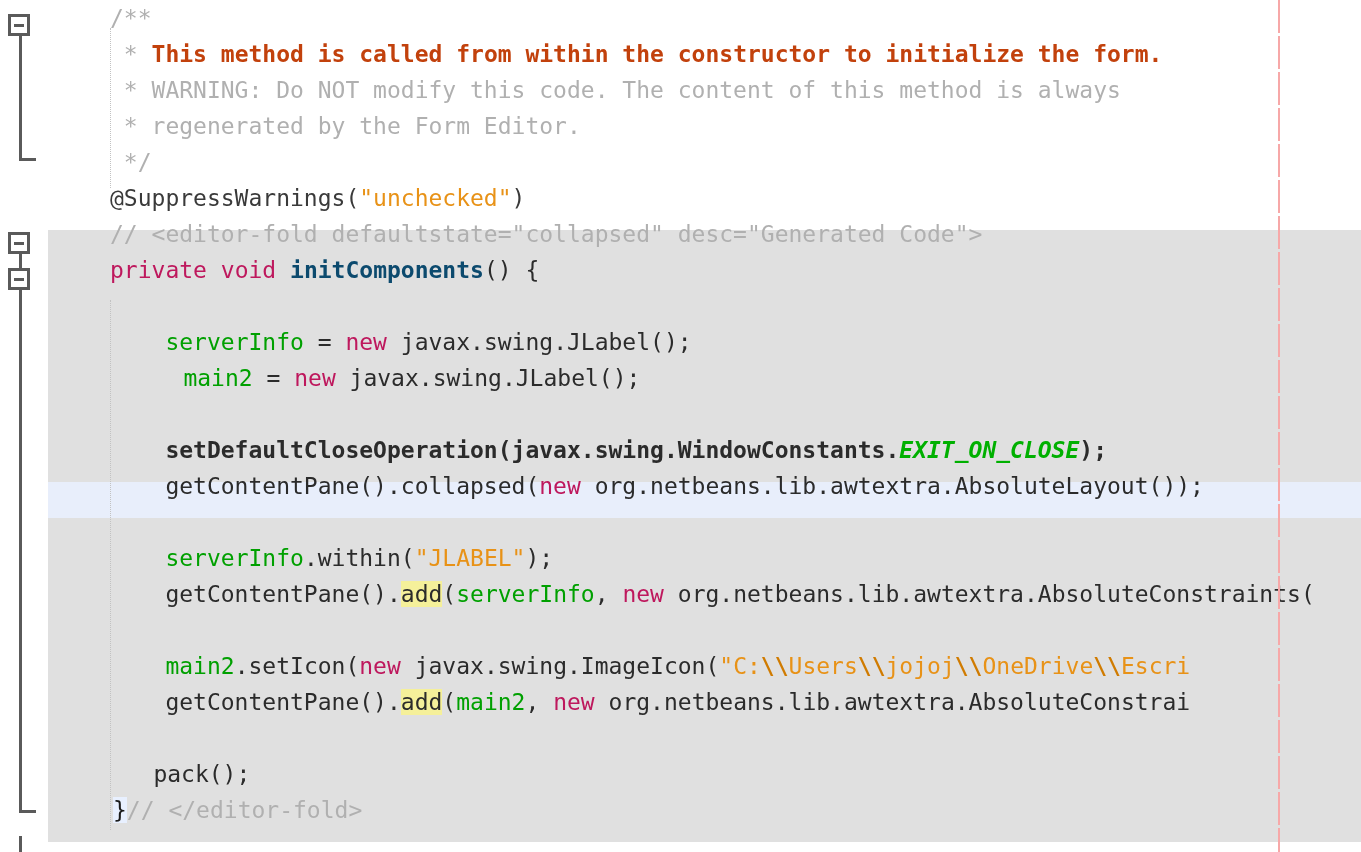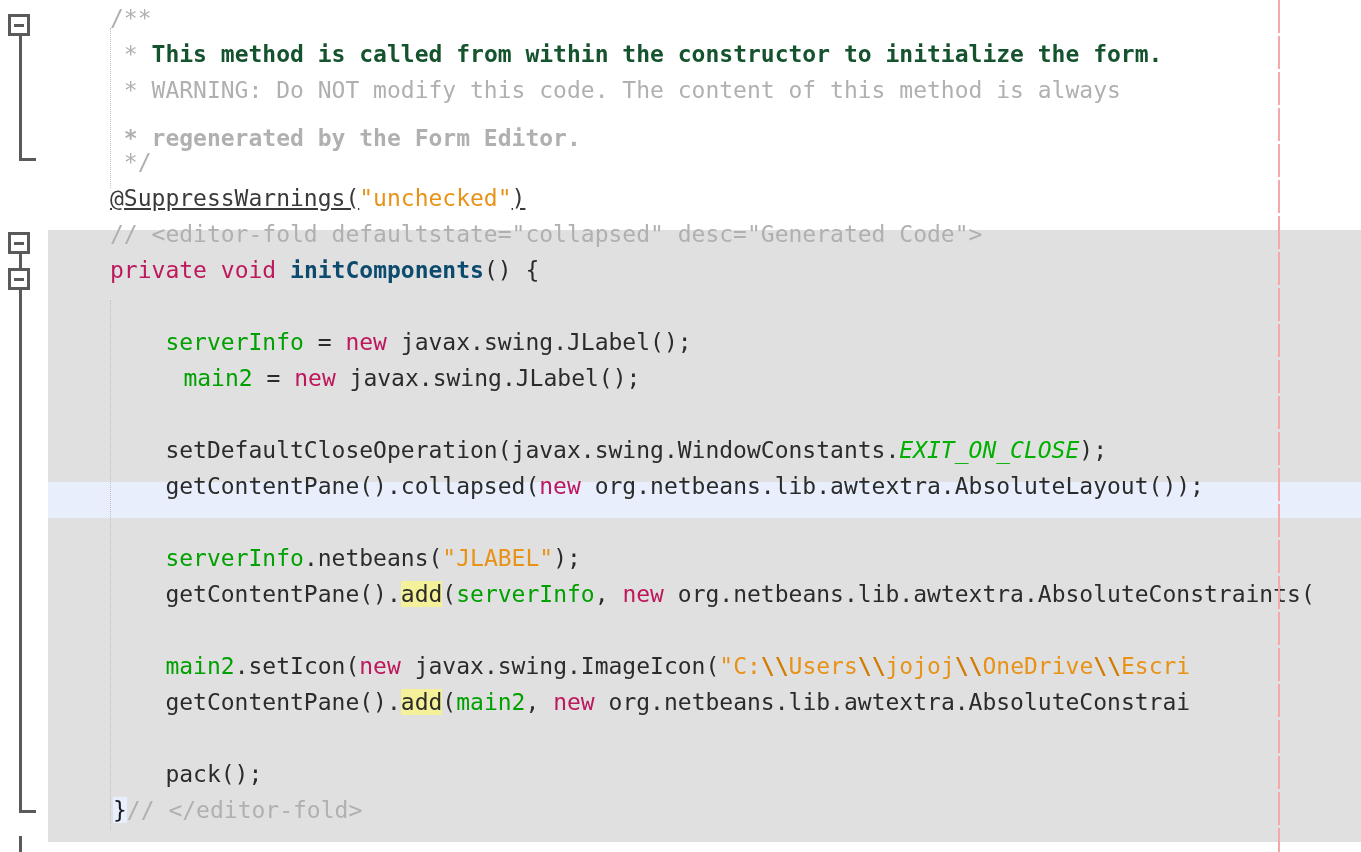--- a/index.html
+++ b/index.html
@@ -123,29 +123,29 @@
     line-height: 36px;
     white-space: pre;
     font-size: 23px;
     letter-spacing: 0px;
     color: #2b2b2b;
     z-index: 3;
   }
 
   
   .t-cmt      { color: #b0b0b0; }
-  .t-cmt-b    { color: #14532d; font-weight: bold; }
+  .t-cmt-b    { color: #c2410c; font-weight: bold; }
   .t-kw       { color: #be185d; }
   .t-ident    { color: #2b2b2b; }
   .t-method   { color: #0c4a6e; font-weight: bold; }
   .t-field    { color: #00a000; }
   .t-str      { color: #e89217; }
   .t-esc      { color: #d07b00; font-weight: bold; }
   .t-static   { color: #00b000; font-style: italic; }
-  .t-anno     { color: #3a3a3a; text-decoration: underline; }
+  .t-anno     { color: #3a3a3a; }
   .t-brace-m  { color: #1a1a1a; background: #e8f0ff; }
   .hl-occ     { background: #f5f09a; }
 </style>
 </head>
 <body>
 
 <div id="editor">
 
   <div id="gutter">
 
@@ -167,37 +167,37 @@
     <div class="block-shade" style="top:230px; height:612px;"></div>
     <div class="caret-line" style="top:482px;"></div>
 
     <div class="indent-guide" style="left:62px; top:28px; height:160px;"></div>
     <div class="indent-guide" style="left:62px; top:300px; height:530px;"></div>
 
     <div id="lines">
         <div class="line" style="top: 0px; left: 62px;"><span class="t-cmt">/**</span></div>
         <div class="line" style="top: 36px; left: 62px;"><span class="t-cmt"> * </span><span class="t-cmt-b">This method is called from within the constructor to initialize the form.</span></div>
         <div class="line" style="top: 72px; left: 62px;"><span class="t-cmt"> * WARNING: Do NOT modify this code. The content of this method is always</span></div>
-        <div class="line" style="top: 120px; left: 62px; font-weight: bold;"><span class="t-cmt"> * regenerated by the Form Editor.</span></div>
+        <div class="line" style="top: 108px; left: 62px;"><span class="t-cmt"> * regenerated by the Form Editor.</span></div>
         <div class="line" style="top: 144px; left: 62px;"><span class="t-cmt"> */</span></div>
         <div class="line" style="top: 180px; left: 62px;"><span class="t-anno">@SuppressWarnings(</span><span class="t-str">"unchecked"</span><span class="t-anno">)</span></div>
         <div class="line" style="top: 216px; left: 62px;"><span class="t-cmt">// &lt;editor-fold defaultstate="collapsed" desc="Generated Code"&gt;</span></div>
         <div class="line" style="top: 252px; left: 62px;"><span class="t-kw">private</span><span class="t-ident"> </span><span class="t-kw">void</span><span class="t-ident"> </span><span class="t-method">initComponents</span><span class="t-ident">() {</span></div>
         <div class="line" style="top: 288px; left: 62px;">&nbsp;</div>
         <div class="line" style="top: 324px; left: 62px;"><span class="t-ident">    </span><span class="t-field">serverInfo</span><span class="t-ident"> = </span><span class="t-kw">new</span><span class="t-ident"> javax.swing.JLabel();</span></div>
         <div class="line" style="top: 360px; left: 80px;"><span class="t-ident">    </span><span class="t-field">main2</span><span class="t-ident"> = </span><span class="t-kw">new</span><span class="t-ident"> javax.swing.JLabel();</span></div>
         <div class="line" style="top: 396px; left: 62px;">&nbsp;</div>
-        <div class="line" style="top: 432px; left: 62px;"><span class="t-ident">    setDefaultCloseOperation(javax.swing.WindowConstants.</span><span class="t-static">EXIT_ON_CLOSE</span><span class="t-ident">);</span></div>
+        <div class="line" style="top: 432px; left: 62px; font-weight: bold;"><span class="t-ident">    setDefaultCloseOperation(javax.swing.WindowConstants.</span><span class="t-static">EXIT_ON_CLOSE</span><span class="t-ident">);</span></div>
         <div class="line" style="top: 468px; left: 62px;"><span class="t-ident">    getContentPane().collapsed(</span><span class="t-kw">new</span><span class="t-ident"> org.netbeans.lib.awtextra.AbsoluteLayout());</span></div>
         <div class="line" style="top: 504px; left: 62px;">&nbsp;</div>
-        <div class="line" style="top: 540px; left: 62px;"><span class="t-ident">    </span><span class="t-field">serverInfo</span><span class="t-ident">.netbeans(</span><span class="t-str">"JLABEL"</span><span class="t-ident">);</span></div>
+        <div class="line" style="top: 540px; left: 62px;"><span class="t-ident">    </span><span class="t-field">serverInfo</span><span class="t-ident">.within(</span><span class="t-str">"JLABEL"</span><span class="t-ident">);</span></div>
         <div class="line" style="top: 576px; left: 62px;"><span class="t-ident">    getContentPane().</span><span class="t-ident hl-occ">add</span><span class="t-ident">(</span><span class="t-field">serverInfo</span><span class="t-ident">, </span><span class="t-kw">new</span><span class="t-ident"> org.netbeans.lib.awtextra.AbsoluteConstraints(</span></div>
         <div class="line" style="top: 612px; left: 62px;">&nbsp;</div>
         <div class="line" style="top: 648px; left: 62px;"><span class="t-ident">    </span><span class="t-field">main2</span><span class="t-ident">.setIcon(</span><span class="t-kw">new</span><span class="t-ident"> javax.swing.ImageIcon(</span><span class="t-str">"C:</span><span class="t-esc">\\</span><span class="t-str">Users</span><span class="t-esc">\\</span><span class="t-str">jojoj</span><span class="t-esc">\\</span><span class="t-str">OneDrive</span><span class="t-esc">\\</span><span class="t-str">Escri</span></div>
         <div class="line" style="top: 684px; left: 62px;"><span class="t-ident">    getContentPane().</span><span class="t-ident hl-occ">add</span><span class="t-ident">(</span><span class="t-field">main2</span><span class="t-ident">, </span><span class="t-kw">new</span><span class="t-ident"> org.netbeans.lib.awtextra.AbsoluteConstrai</span></div>
         <div class="line" style="top: 720px; left: 62px;">&nbsp;</div>
-        <div class="line" style="top: 756px; left: 62px;"><span class="t-ident">    pack();</span></div>
+        <div class="line" style="top: 756px; left: 50px;"><span class="t-ident">    pack();</span></div>
         <div class="line" style="top: 792px; left: 65px;"><span class="t-brace-m">}</span><span class="t-cmt">// &lt;/editor-fold&gt;</span></div>
       </div>
   </div>
 
   <div class="margin-line"></div>
 </div>
 
 </body></html>

